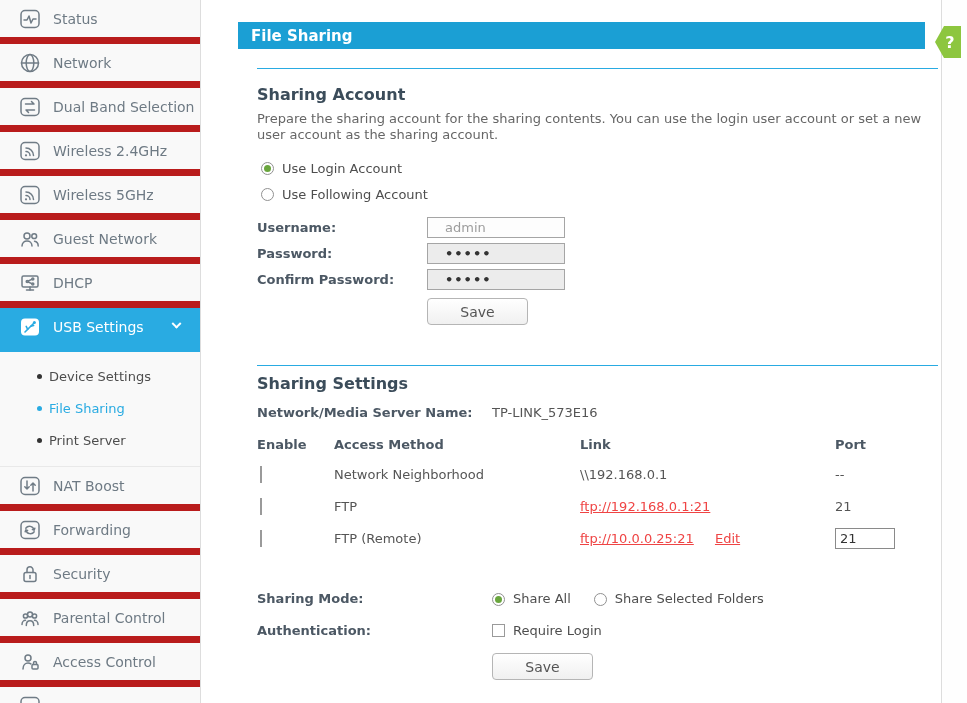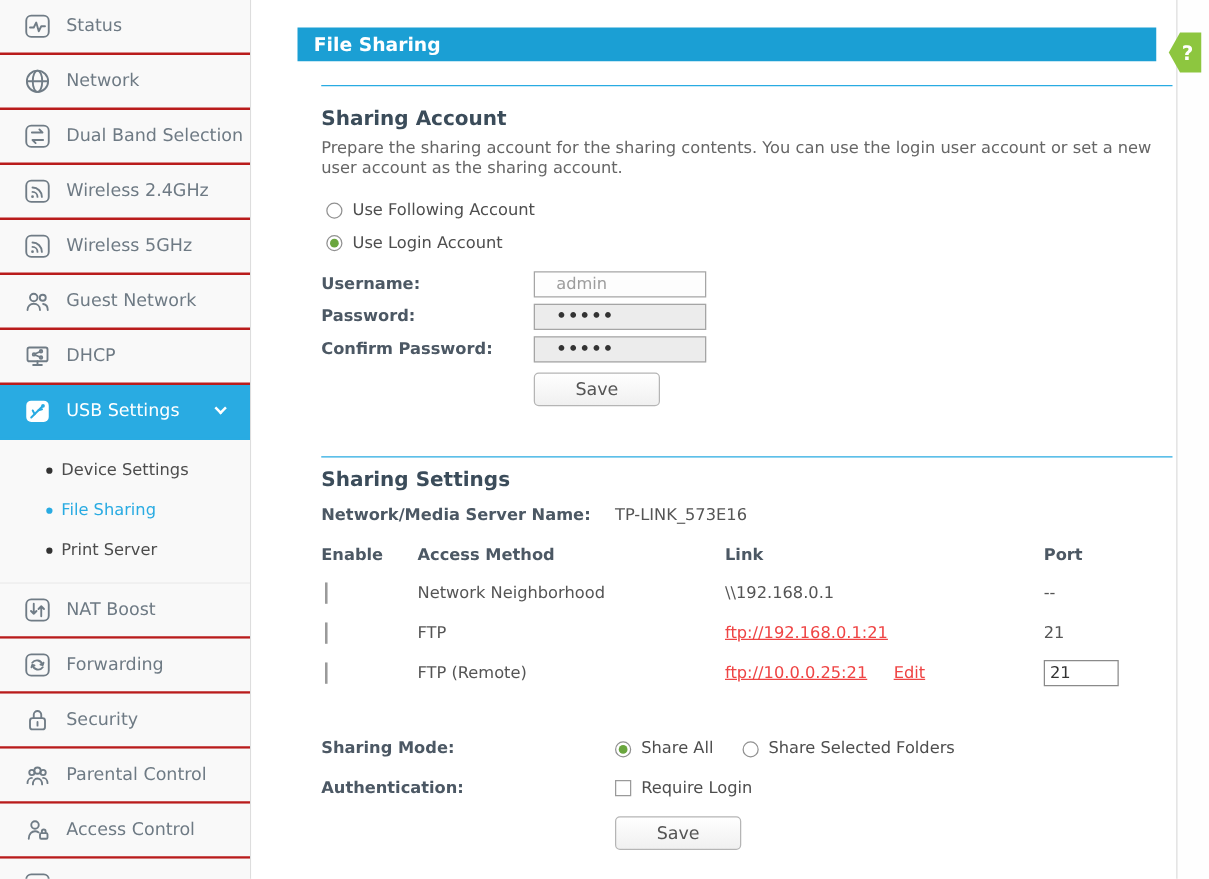--- a/index.html
+++ b/index.html
@@ -3,21 +3,21 @@
 <meta charset="utf-8">
 <style>
   * { box-sizing: border-box; margin: 0; padding: 0; }
   html,body { width:967px; height:703px; overflow:hidden; background:#fff;
     font-family:"DejaVu Sans","Liberation Sans",sans-serif; font-size:13px; color:#555; }
 
   
   .sidebar { position:absolute; left:0; top:0; width:201px; height:703px;
     background:#f9f9f9; border-right:1px solid #ddd; overflow:hidden; }
   .nav-item { height:44px; display:flex; align-items:center; padding-left:19px;
-    border-bottom:2px solid #b91c1c; color:#6e7a84; font-size:14px; cursor:pointer; background:#f9f9f9; }
+    border-bottom:7px solid #b91c1c; color:#6e7a84; font-size:14px; cursor:pointer; background:#f9f9f9; }
   .nav-item .nicon { width:22px; height:22px; margin-right:12px; flex:0 0 22px; display:flex; align-items:center; justify-content:center; }
   .nav-item.active { background:#29abe2; color:#fff; border-bottom-color:#29abe2; }
   .chevron { width:7px; height:7px; border-right:2px solid #fff; border-bottom:2px solid #fff;
     transform:rotate(45deg) translate(-2px,-2px); margin-left:auto; margin-right:20px; }
   .submenu { padding:8px 0 10px 0; border-bottom:1px solid #e9e9e9; background:#f9f9f9; }
   .sub-item { height:32px; display:flex; align-items:center; padding-left:37px; color:#4d4d4d; font-size:13px; cursor:pointer; }
   .sub-item .bullet { width:5px; height:5px; border-radius:50%; background:#333; margin-right:7px; }
   .sub-item.active { color:#29abe2; }
   .sub-item.active .bullet { background:#29abe2; }
   svg.icon { stroke:#707c86; fill:none; stroke-width:1.5; stroke-linecap:round; stroke-linejoin:round; }
@@ -273,26 +273,26 @@
 
   <div class="content">
     <hr class="blue hr1">
 
     
     <h2 class="section">Sharing Account</h2>
     <p class="desc">Prepare the sharing account for the sharing contents. You can use the login user account or set a new user account as the sharing account.</p>
 
     <div style="margin-top:12px;">
       <div class="radio-row">
+        <span class="radio checked"></span>
+        <span class="radio-label">Use Login Account</span>
+      </div>
+      <div class="radio-row">
         <span class="radio"></span>
         <span class="radio-label">Use Following Account</span>
-      </div>
-      <div class="radio-row">
-        <span class="radio checked"></span>
-        <span class="radio-label">Use Login Account</span>
       </div>
     </div>
 
     <div style="margin-top:7px;">
       <div class="form-row">
         <span class="form-label">Username:</span>
         <input class="box" disabled="" value="admin" style="">
       </div>
       <div class="form-row">
         <span class="form-label">Password:</span>

